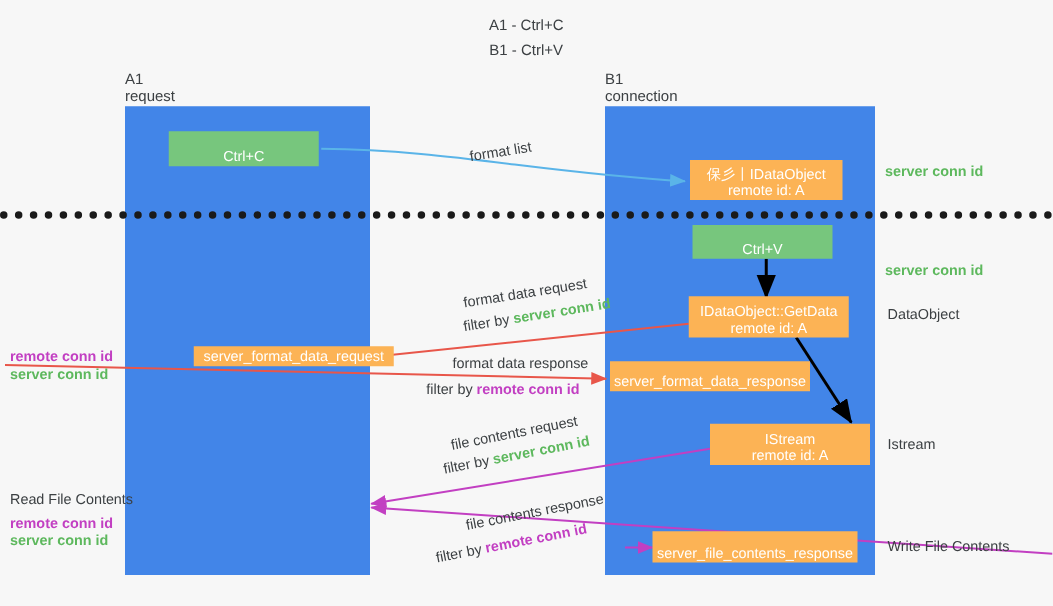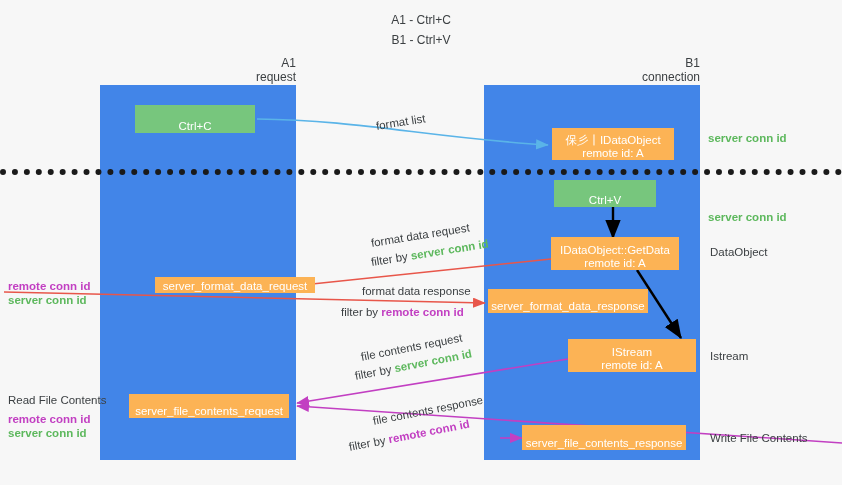--- a/index.html
+++ b/index.html
@@ -21,21 +21,21 @@
     font-size:12px;line-height:20px;color:#3c4043;
   }
 
   .lane{
     position:absolute;background:#4285e8;
   }
   .lane-a{left:100px;top:85px;width:196px;height:375px;}
   .lane-b{left:484px;top:85px;width:216px;height:375px;}
 
   .lane-head{
-    position:absolute;text-align:right;font-size:12px;line-height:14px;
+    position:absolute;text-align:left;font-size:12px;line-height:14px;
     color:#3c4043;
   }
   .lane-head-a{left:100px;top:56px;width:196px;}
   .lane-head-b{left:484px;top:56px;width:216px;}
 
   .box{
     position:absolute;box-sizing:border-box;
     display:flex;flex-direction:column;align-items:center;justify-content:flex-end;
     color:#ffffff;font-size:11.5px;line-height:13px;text-align:center;
   }
@@ -113,21 +113,21 @@
 
   <div class="box box-green" style="left:135px;top:105px;width:120px;height:28px;">
     <span>Ctrl+C</span>
   </div>
 
   <div class="box box-orange" style="left:552px;top:128px;width:122px;height:32px;">
     <span>保彡丨IDataObject</span>
     <span>remote id: A</span>
   </div>
 
-  <div class="box box-green" style="left:554px;top:180px;width:102px;height:27px;">
+  <div class="box box-green" style="left:554px;top:180px;width:112px;height:27px;">
     <span>Ctrl+V</span>
   </div>
 
   <div class="box box-orange" style="left:551px;top:237px;width:128px;height:33px;">
     <span>IDataObject::GetData</span>
     <span>remote id: A</span>
   </div>
 
   <div class="box box-orange" style="left:568px;top:339px;width:128px;height:33px;">
     <span>IStream</span>
@@ -135,23 +135,20 @@
   </div>
 
   <div class="box box-orange" style="left:129px;top:277px;width:160px;height:16px;margin-left:26px;">
     <span>server_format_data_request</span>
   </div>
 
   <div class="box box-orange" style="left:488px;top:289px;width:160px;height:24px;">
     <span>server_format_data_response</span>
   </div>
 
-  <div class="box box-orange" style="left:129px;top:394px;width:160px;height:24px;">
-    <span>server_file_contents_request</span>
-  </div>
 
   <div class="box box-orange" style="left:522px;top:425px;width:164px;height:25px;">
     <span>server_file_contents_response</span>
   </div>
 
   <div class="lbl lbl-rot-up" style="left:376px;top:119px;">format list</div>
 
   <div class="lbl lbl-rot-up" style="left:371px;top:236px;">format data request</div>
   <div class="lbl lbl-rot-up" style="left:371px;top:255px;">
     <span>filter by </span><span class="lbl-green">server conn id</span>

